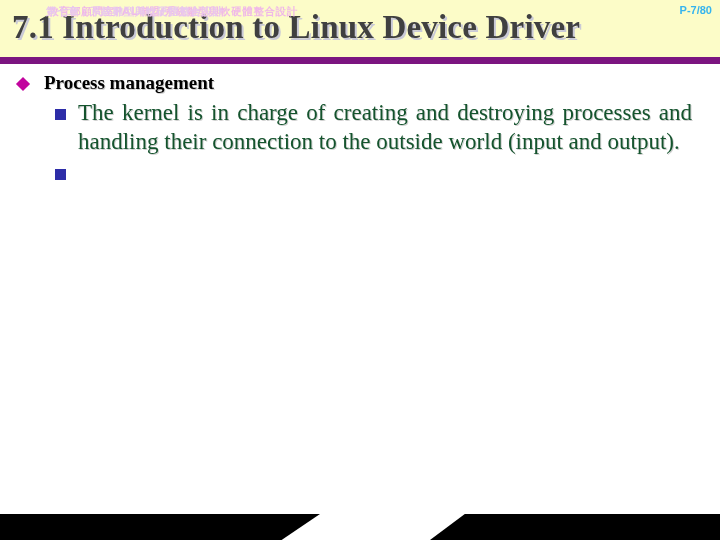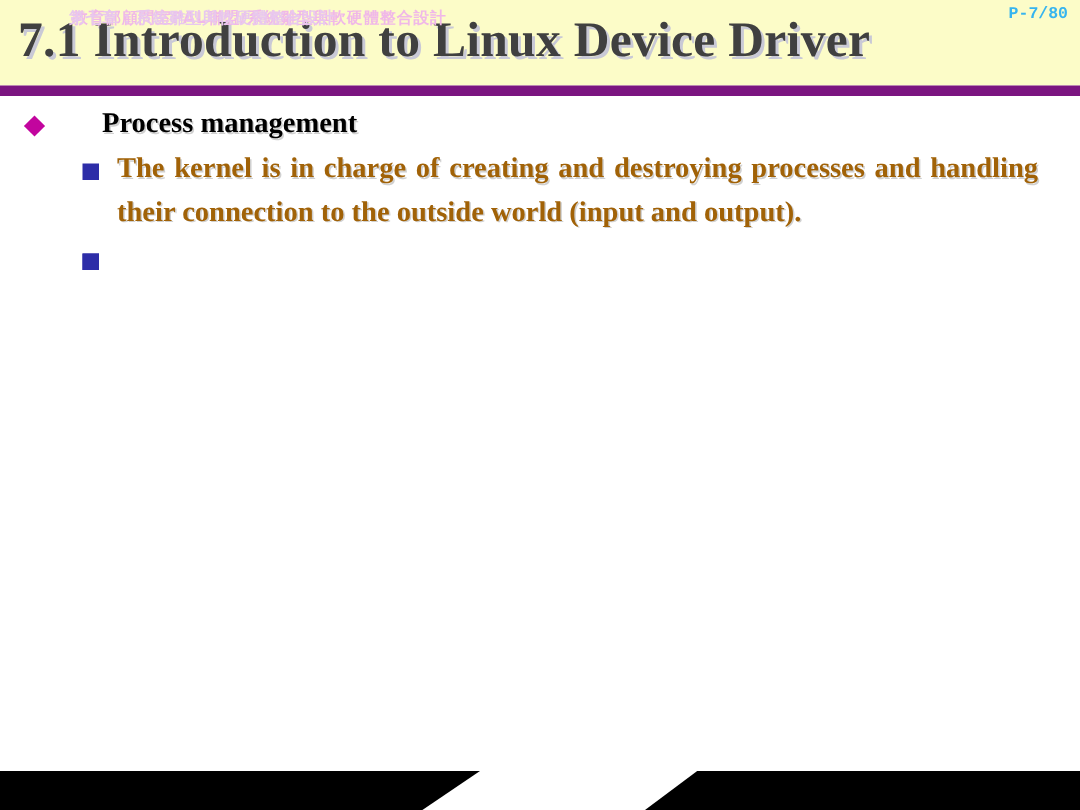--- a/index.html
+++ b/index.html
@@ -50,21 +50,21 @@
   .content {
     position: absolute;
     left: 0;
     top: 70px;
     width: 720px;
   }
 
   .lvl1-row {
     position: relative;
     display: block;
-    padding-left: 68px;
+    padding-left: 44px;
     margin-bottom: 2px;
     min-height: 26px;
   }
   .diamond-icon {
     position: absolute;
     left: 18px;
     top: 9px;
     width: 10px;
     height: 10px;
     background: #c2059e;
@@ -87,23 +87,23 @@
   }
   .square-icon {
     position: absolute;
     left: 55px;
     top: 11px;
     width: 11px;
     height: 11px;
     background: #2d2da8;
   }
   .lvl2-text {
-    font-size: 19px;
-    font-weight: bold;
-    color: #a16207;
+    font-size: 23px;
+    font-weight: normal;
+    color: #14532d;
     line-height: 29px;
     text-align: justify;
     text-justify: inter-word;
     font-family: "Liberation Serif", "DejaVu Serif", serif;
     text-shadow: 1px 1px 0 rgba(170,170,170,0.55);
     hyphens: none;
   }
 
   
   .footer-left {
@@ -148,21 +148,21 @@
     font-family: "DejaVu Sans", "Liberation Sans", sans-serif;
     white-space: nowrap;
   }
   .footer-page {
     position: absolute;
     right: 8px;
     top: 4px;
     font-size: 11px;
     font-weight: bold;
     color: #36b4ef;
-    font-family: Liberation Mono, monospace;
+    font-family: Liberation Sans, sans-serif;
     white-space: nowrap;
   }
 </style>
 </head>
 <body>
 
 <div class="title-banner">
   <div class="title-text">7.1 Introduction to Linux Device Driver</div>
 </div>
 <div class="title-rule"></div>

